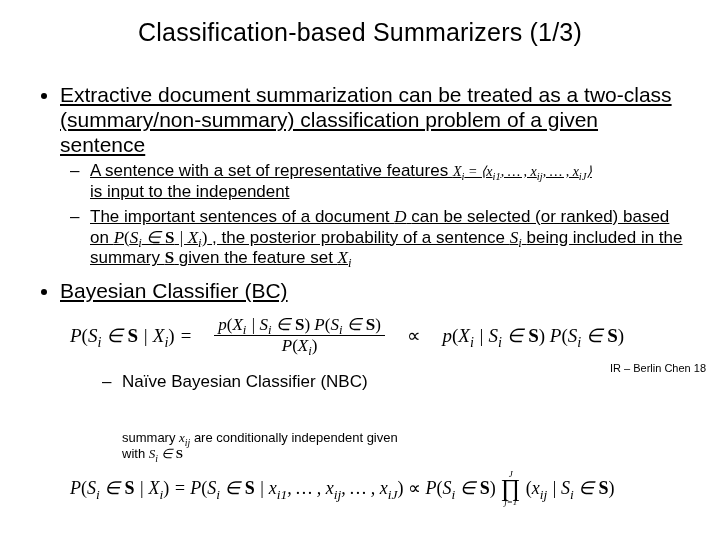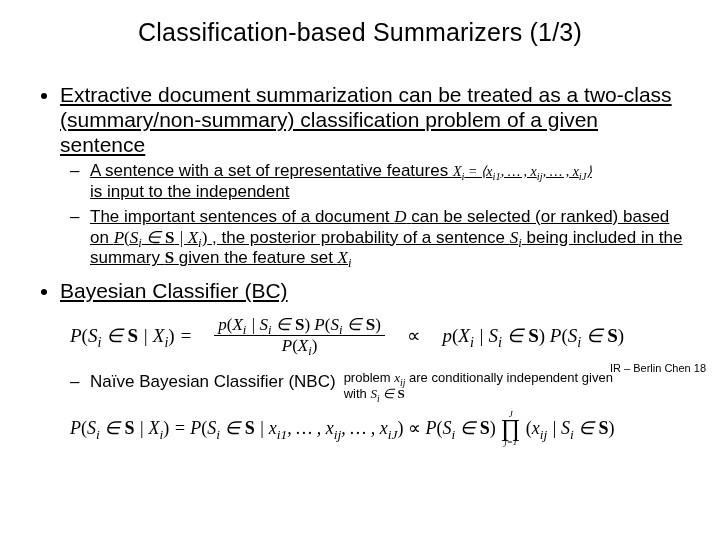--- a/index.html
+++ b/index.html
@@ -84,23 +84,24 @@
     align-items: center;
     vertical-align: middle;
     font-size: 17px;
     line-height: 1.1;
   }
   .frac .num { border-bottom: 1px solid #000; padding: 0 4px 1px; }
   .frac .den { padding-top: 1px; }
   .nbc-row {
     display: flex;
     align-items: flex-start;
-    gap: 8px;
-    margin-left: 58px;
+    gap: 40px;
+    margin-left: 90px;
     margin-top: -2px;
+    flex-direction: column;
   }
   .nbc-label {
     font-size: 17px;
     position: relative;
     padding-left: 0;
   }
   .nbc-label::before {
     content: "–";
     position: absolute;
     left: -20px;
@@ -185,21 +186,21 @@
         <span class="den">P<span class="rm">(</span>X<span class="sm">i</span><span class="rm">)</span></span>
       </span>
       <span class="prop">∝</span>
       <span>p<span class="rm">(</span>X<span class="sm">i</span> | S<span class="sm">i</span> ∈ <b class="rm">S</b><span class="rm">)</span> P<span class="rm">(</span>S<span class="sm">i</span> ∈ <b class="rm">S</b><span class="rm">)</span></span>
     </span>
   </div>
 
   <div class="nbc-row">
     <div class="nbc-label">Naïve Bayesian Classifier (NBC)</div>
     <div class="nbc-note">
-      <span>problem </span>
+      <span>summary </span>
       <span class="math">x<span class="sm">ij</span></span>
       <span> are conditionally independent given </span><br>
       <span>with </span>
       <span class="math">S<span class="sm">i</span> ∈ <b class="rm">S</b></span>
     </div>
   </div>
 
   <div class="nbc-formula">
     <span>
       P<span class="rm">(</span>S<span class="sm">i</span> ∈ <b class="rm">S</b> | X<span class="sm">i</span><span class="rm">)</span> =

